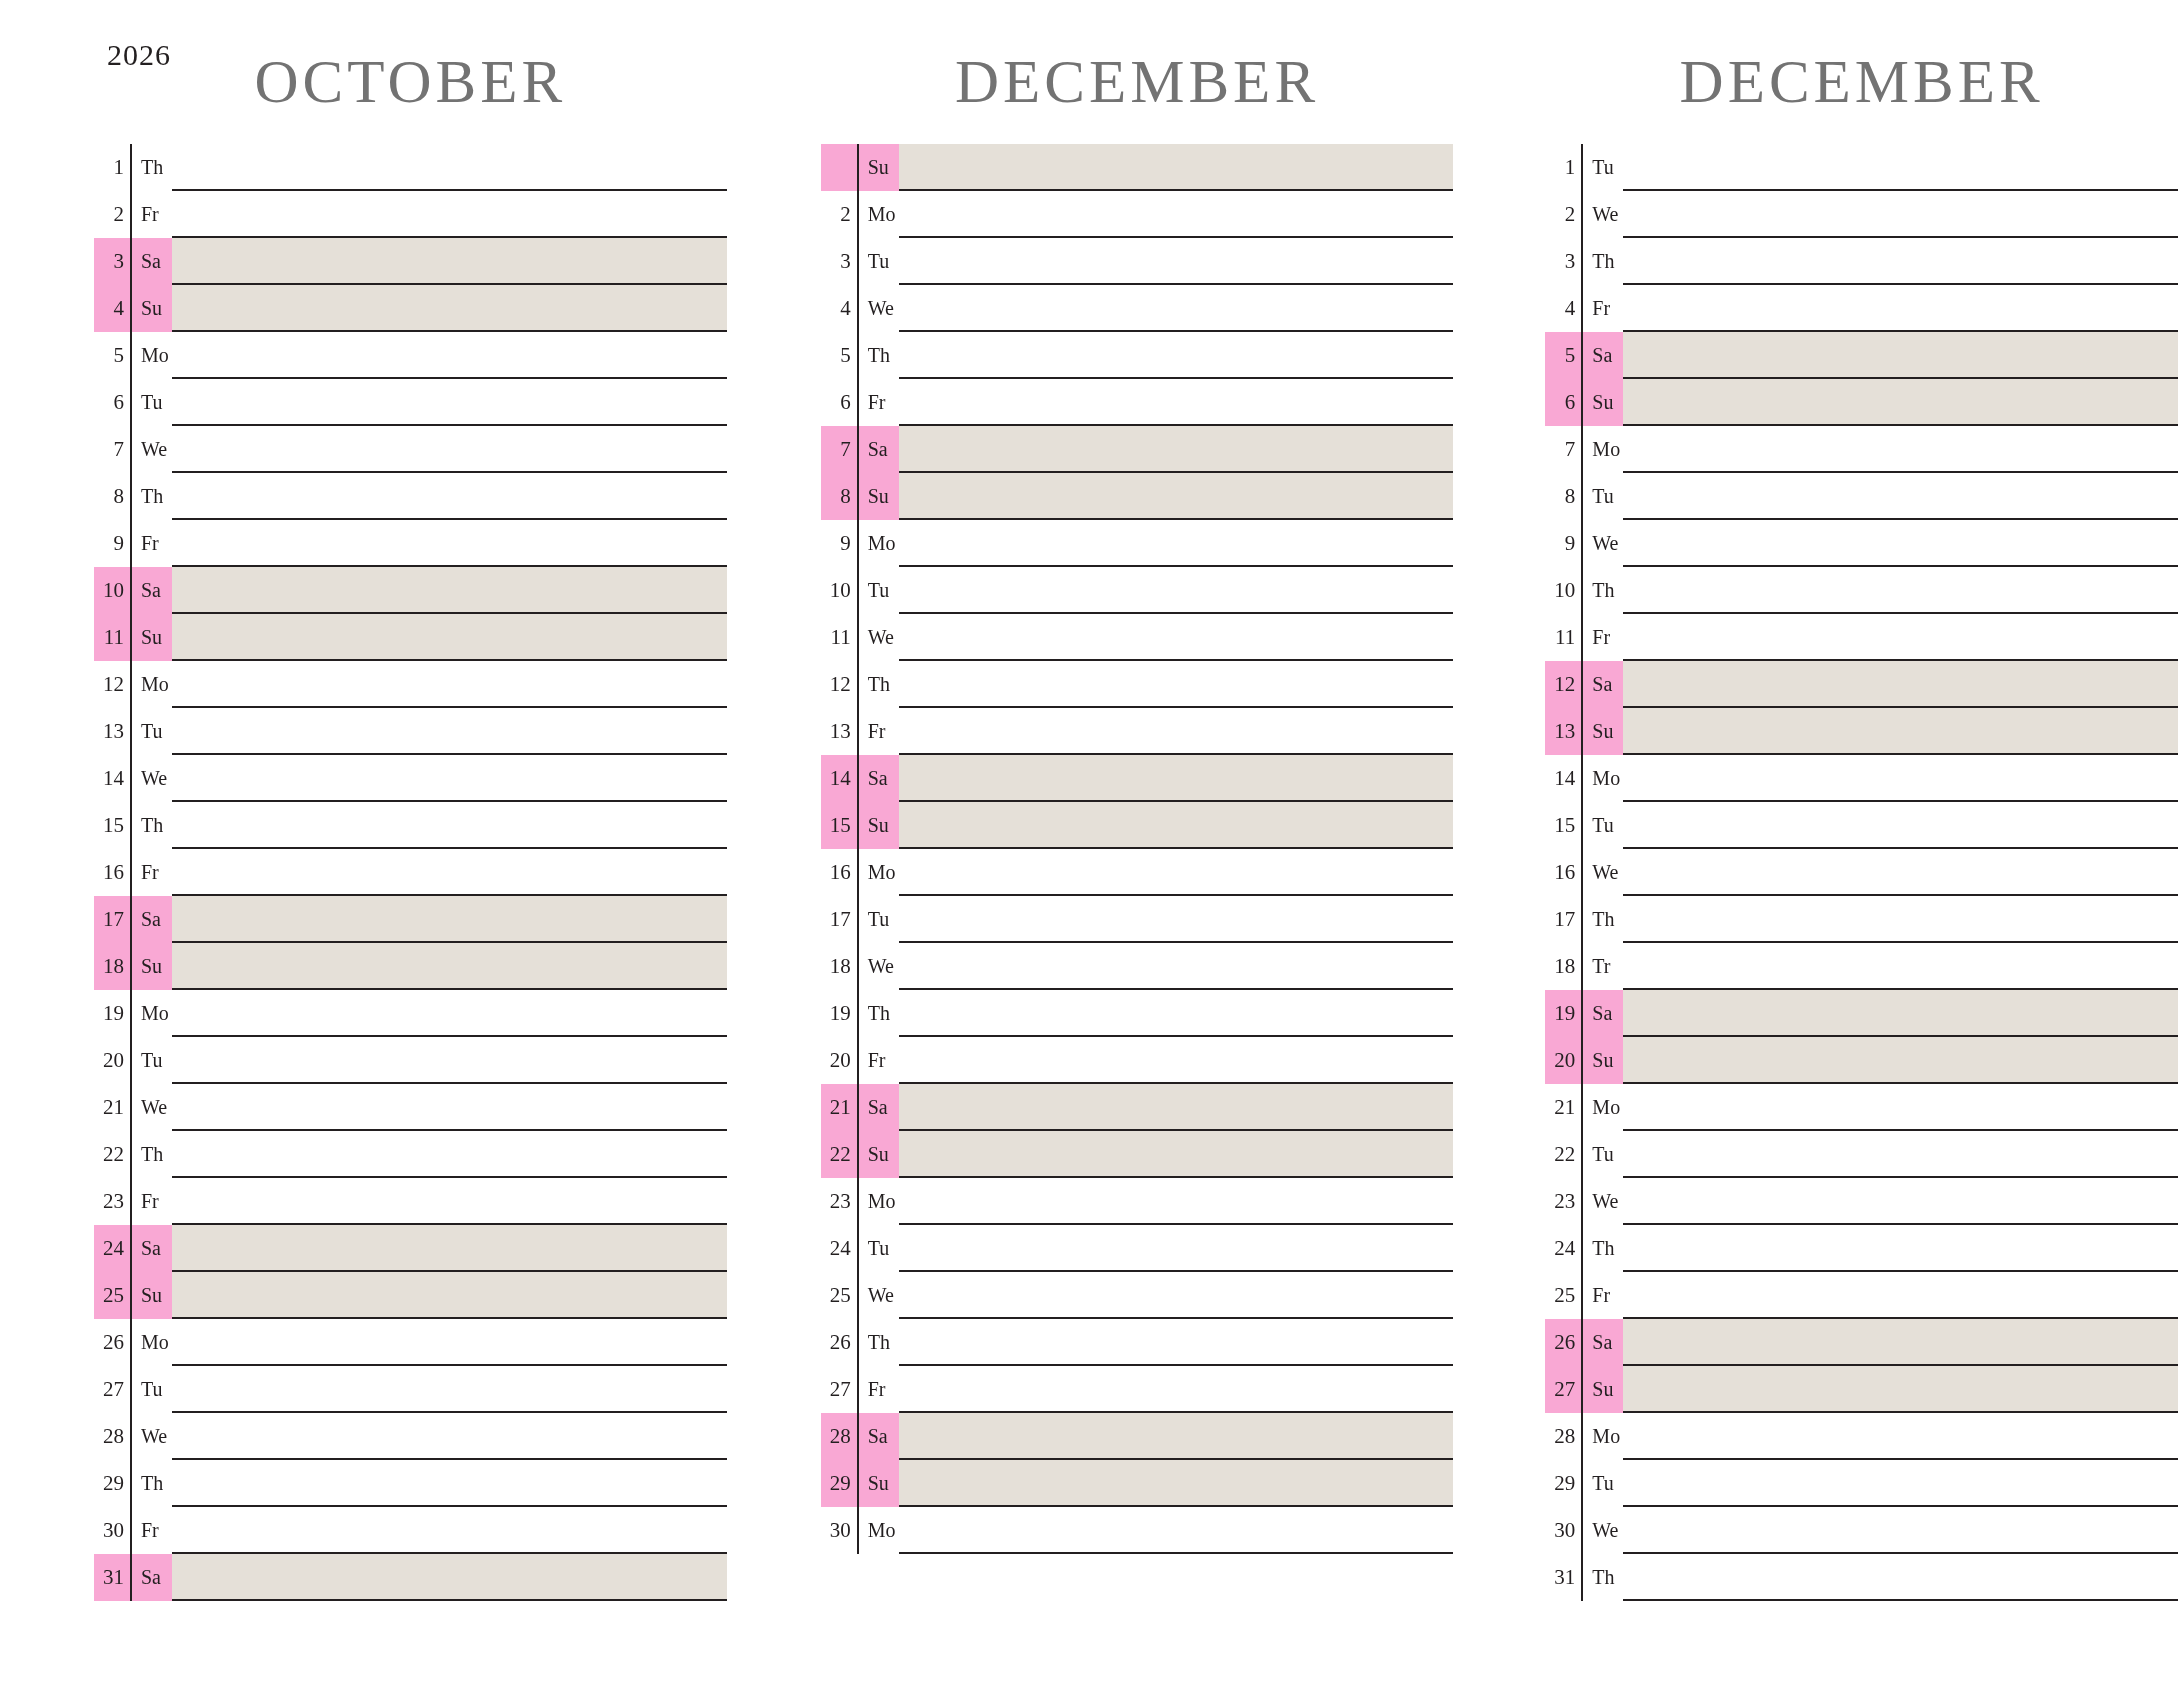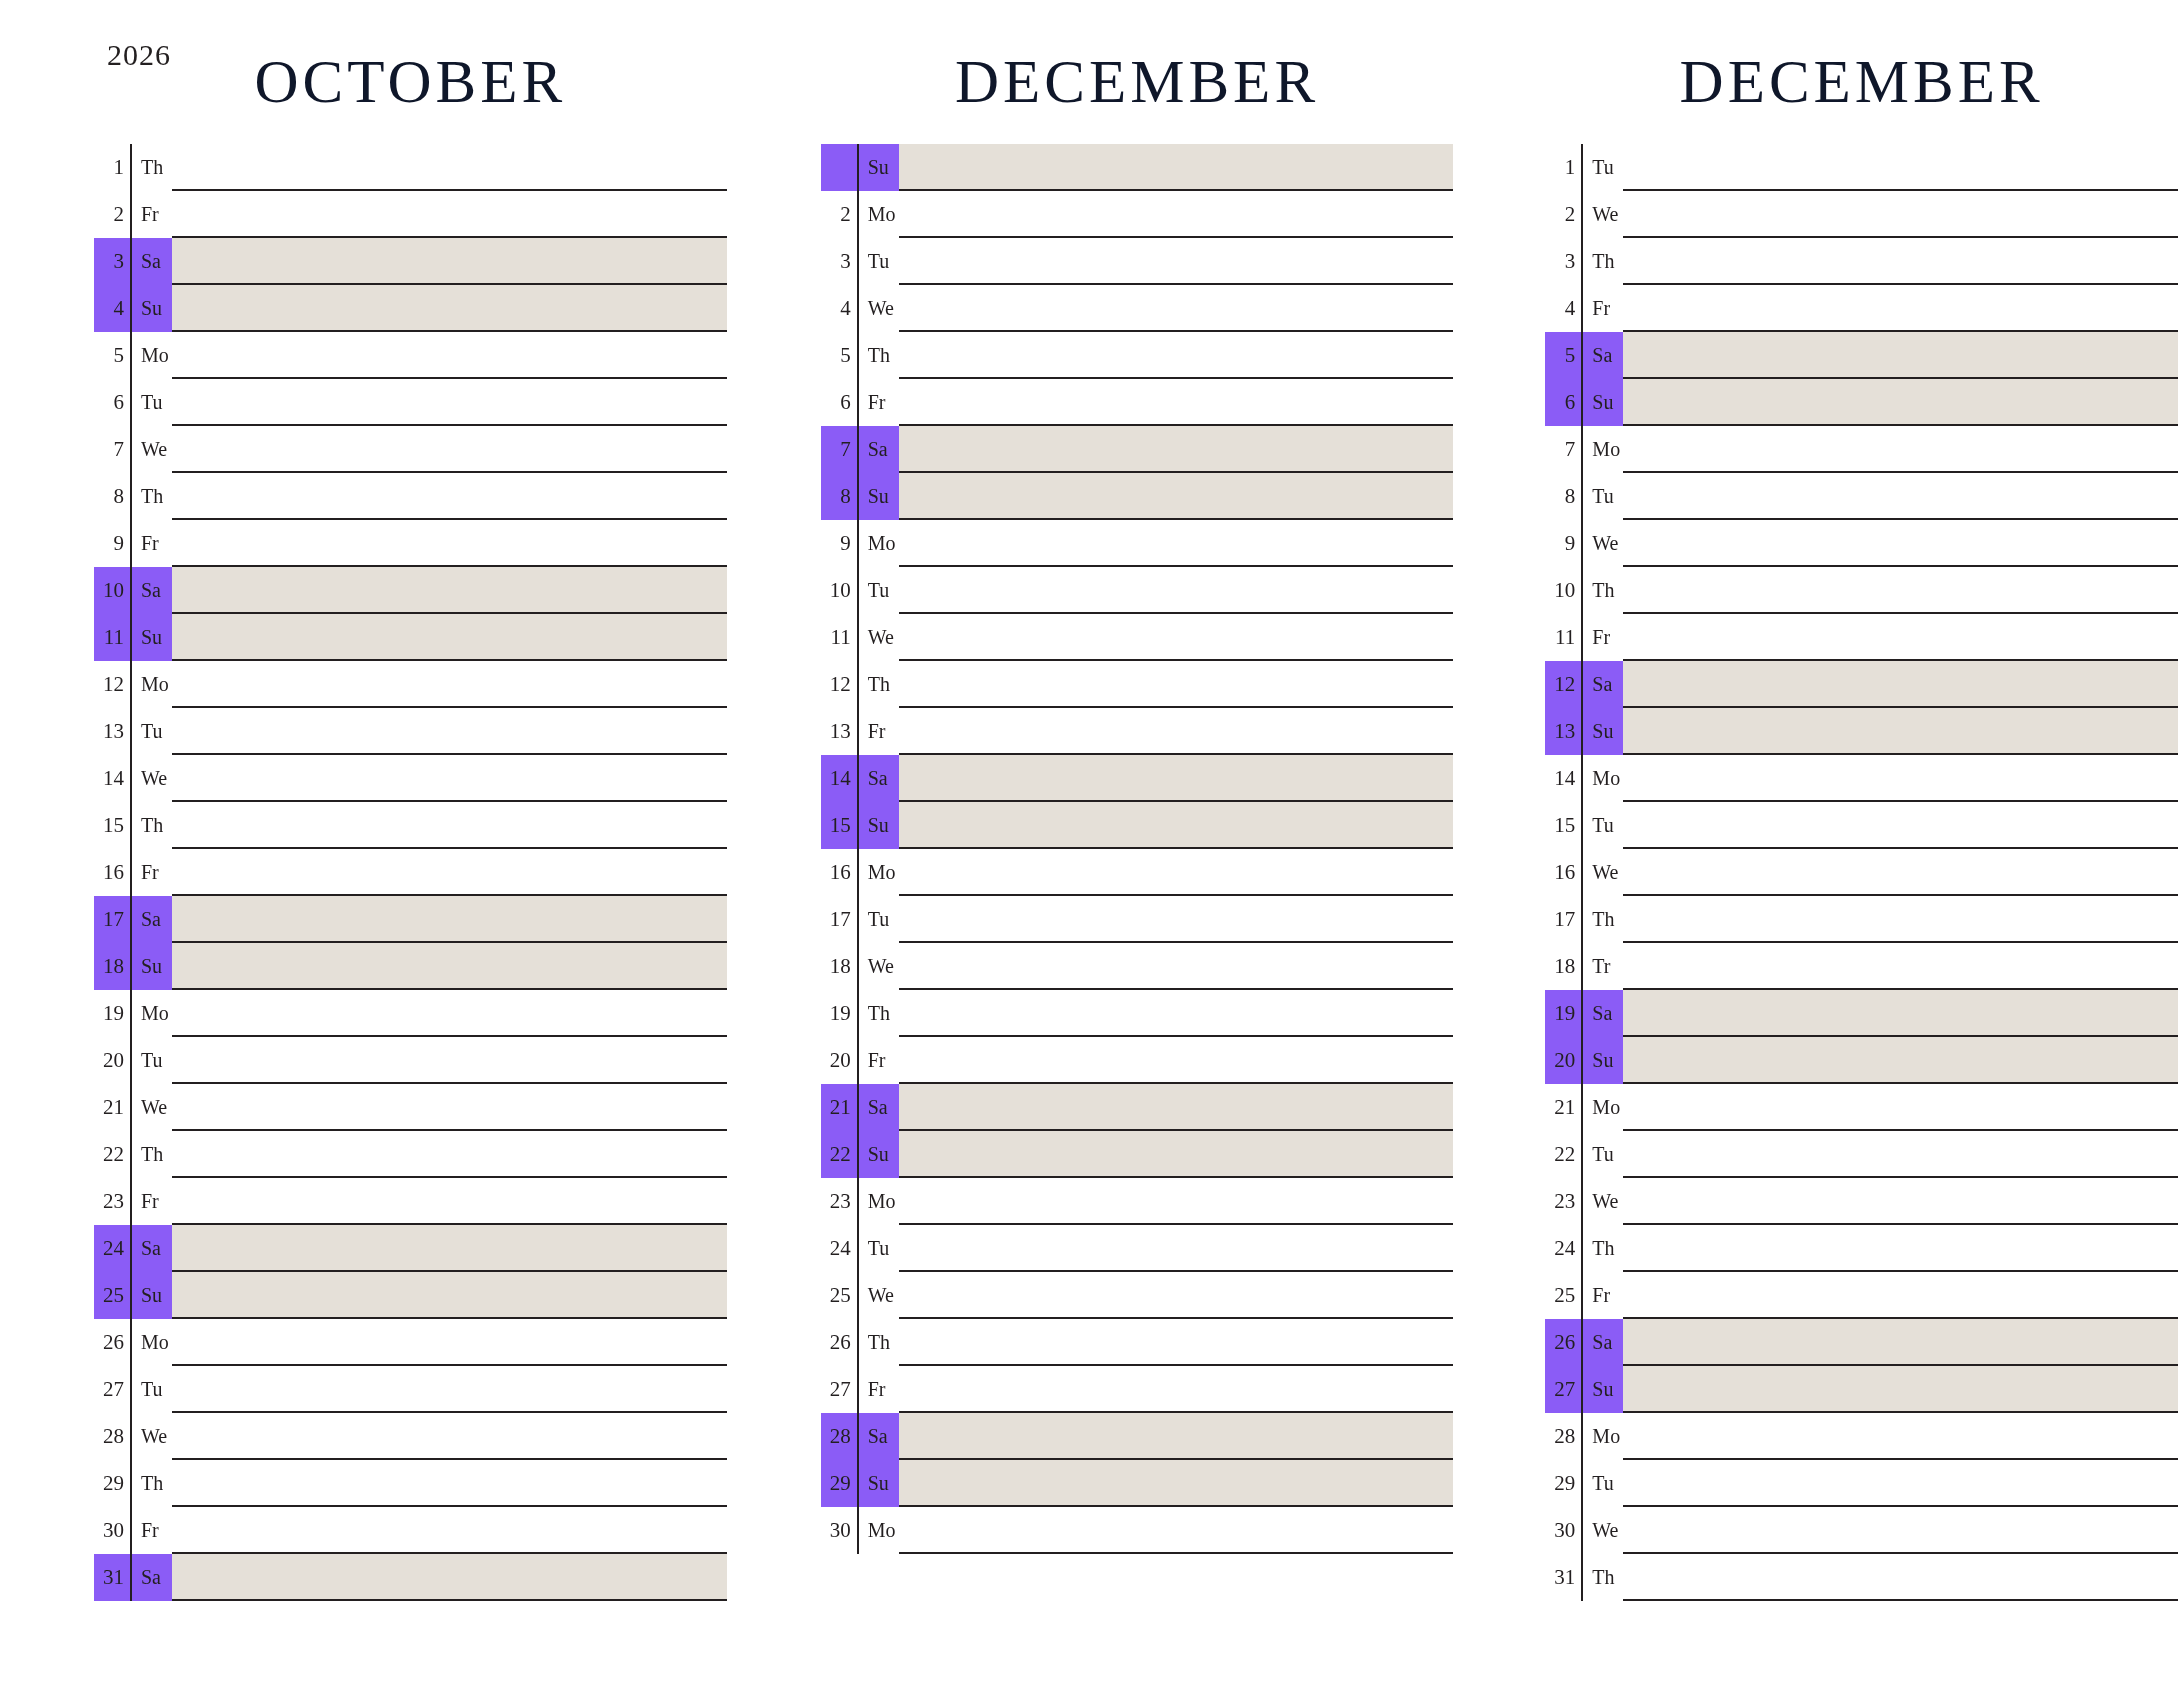--- a/index.html
+++ b/index.html
@@ -47,21 +47,21 @@
   .month-col.oct { width: 693px; margin-left: 94px; }
   .month-col.nov { width: 693px; margin-left: 94px; }
   .month-col.dec { width: 693px; margin-left: 92px; }
 
   .month-title {
     font-family: "Liberation Serif", serif;
     font-weight: normal;
     font-size: 61px;
     letter-spacing: 4px;
     text-align: center;
-    color: #0f172a;
+    color: #737373;
     margin: 0;
     padding: 0;
     position: absolute;
     top: 51px;
     left: 0;
     right: 0;
     line-height: 1;
   }
   .grid {
     position: absolute;
@@ -102,21 +102,21 @@
     box-sizing: border-box;
     border-bottom: 2.2px solid #231f20;
     margin-bottom: 0;
   }
   .row.weekend .writeline,
   .row.weekend .shadebox {
     background: #e5e0d8;
   }
   .row.weekend .daynum,
   .row.weekend .dayname {
-    background: #8b5cf6;
+    background: #f9a8d4;
   }
   
   .spine {
     position: absolute;
     top: 0;
     bottom: 0;
     left: 36px;
     width: 2px;
     background: #231f20;
   }

